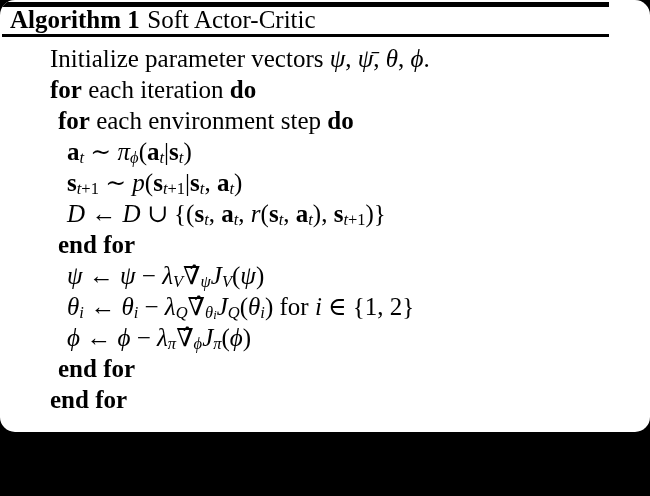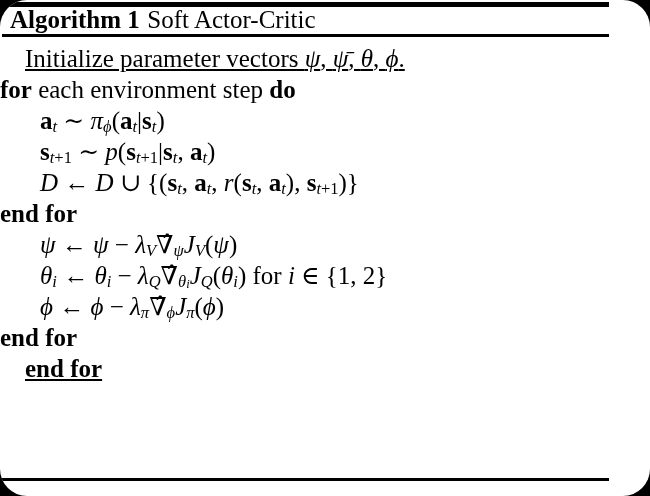--- a/index.html
+++ b/index.html
@@ -6,23 +6,23 @@
     margin: 0;
     padding: 0;
     background: #000000;
     width: 650px;
     height: 496px;
     overflow: hidden;
   }
   .card {
     position: relative;
     width: 650px;
-    height: 496px;
+    height: 432px;
     background: #ffffff;
-    border-radius: 27px;
+    border-radius: 15px;
     overflow: hidden;
     font-family: "Liberation Serif", "DejaVu Serif", serif;
     color: #000000;
   }
   .rule {
     position: absolute;
     left: 2px;
     width: 607px;
     background: #000000;
   }
@@ -43,23 +43,23 @@
     top: 43px;
     left: 0;
     right: 0;
     font-size: 25px;
   }
   .line {
     height: 31px;
     line-height: 31px;
     white-space: nowrap;
   }
-  .indent-1 { padding-left: 25px; text-decoration: underline; }
-  .indent-2 { }
-  .indent-3 { padding-left: 40px; }
+  .indent-1 { padding-left: 50px; }
+  .indent-2 { padding-left: 58px; }
+  .indent-3 { padding-left: 67px; }
   .seg { font-family: "Liberation Serif", "DejaVu Serif", serif; }
   .sg-kw { font-weight: 700; }
   .sg-bf { font-weight: 700; }
   .sg-it { font-style: italic; }
   .s1 {
     font-size: 0.66em;
     line-height: 0;
     position: relative;
     top: 0.18em;
   }
@@ -74,20 +74,21 @@
 <body>
 
 <div class="card">
   <div class="rule rule-top"></div>
   <div class="header">
     <span class="label">Algorithm 1</span><span>Soft Actor-Critic</span>
   </div>
   <div class="rule rule-mid"></div>
   <div class="body">
       <div class="line indent-1"><span class="seg">Initialize parameter vectors </span><span class="seg sg-it">ψ</span><span class="seg">, </span><span class="seg sg-it">ψ̄</span><span class="seg">, </span><span class="seg sg-it">θ</span><span class="seg">, </span><span class="seg sg-it">ϕ</span><span class="seg">.</span></div>
+      <div class="line indent-1"><span class="seg sg-kw">for</span><span class="seg"> each iteration </span><span class="seg sg-kw">do</span></div>
       <div class="line indent-2"><span class="seg sg-kw">for</span><span class="seg"> each environment step </span><span class="seg sg-kw">do</span></div>
       <div class="line indent-3"><span class="seg sg-bf">a</span><span class="seg sg-it s1">t</span><span class="seg"> ∼ </span><span class="seg sg-it">π</span><span class="seg sg-it s1">ϕ</span><span class="seg">(</span><span class="seg sg-bf">a</span><span class="seg sg-it s1">t</span><span class="seg">|</span><span class="seg sg-bf">s</span><span class="seg sg-it s1">t</span><span class="seg">)</span></div>
       <div class="line indent-3"><span class="seg sg-bf">s</span><span class="seg sg-it s1">t</span><span class="seg s1">+1</span><span class="seg"> ∼ </span><span class="seg sg-it">p</span><span class="seg">(</span><span class="seg sg-bf">s</span><span class="seg sg-it s1">t</span><span class="seg s1">+1</span><span class="seg">|</span><span class="seg sg-bf">s</span><span class="seg sg-it s1">t</span><span class="seg">, </span><span class="seg sg-bf">a</span><span class="seg sg-it s1">t</span><span class="seg">)</span></div>
       <div class="line indent-3"><span class="seg sg-it">D</span><span class="seg"> ← </span><span class="seg sg-it">D</span><span class="seg"> ∪ {(</span><span class="seg sg-bf">s</span><span class="seg sg-it s1">t</span><span class="seg">, </span><span class="seg sg-bf">a</span><span class="seg sg-it s1">t</span><span class="seg">, </span><span class="seg sg-it">r</span><span class="seg">(</span><span class="seg sg-bf">s</span><span class="seg sg-it s1">t</span><span class="seg">, </span><span class="seg sg-bf">a</span><span class="seg sg-it s1">t</span><span class="seg">), </span><span class="seg sg-bf">s</span><span class="seg sg-it s1">t</span><span class="seg s1">+1</span><span class="seg">)}</span></div>
       <div class="line indent-2"><span class="seg sg-kw">end for</span></div>
       <div class="line indent-3"><span class="seg sg-it">ψ</span><span class="seg"> ← </span><span class="seg sg-it">ψ</span><span class="seg"> − </span><span class="seg sg-it">λ</span><span class="seg sg-it s1">V</span><span class="seg">∇̂</span><span class="seg sg-it s1">ψ</span><span class="seg sg-it">J</span><span class="seg sg-it s1">V</span><span class="seg">(</span><span class="seg sg-it">ψ</span><span class="seg">)</span></div>
       <div class="line indent-3"><span class="seg sg-it">θ</span><span class="seg sg-it s1">i</span><span class="seg"> ← </span><span class="seg sg-it">θ</span><span class="seg sg-it s1">i</span><span class="seg"> − </span><span class="seg sg-it">λ</span><span class="seg sg-it s1">Q</span><span class="seg">∇̂</span><span class="seg sg-it s1">θ</span><span class="seg sg-it s2">i</span><span class="seg sg-it">J</span><span class="seg sg-it s1">Q</span><span class="seg">(</span><span class="seg sg-it">θ</span><span class="seg sg-it s1">i</span><span class="seg">) for </span><span class="seg sg-it">i</span><span class="seg"> ∈ {1, 2}</span></div>
       <div class="line indent-3"><span class="seg sg-it">ϕ</span><span class="seg"> ← </span><span class="seg sg-it">ϕ</span><span class="seg"> − </span><span class="seg sg-it">λ</span><span class="seg sg-it s1">π</span><span class="seg">∇̂</span><span class="seg sg-it s1">ϕ</span><span class="seg sg-it">J</span><span class="seg sg-it s1">π</span><span class="seg">(</span><span class="seg sg-it">ϕ</span><span class="seg">)</span></div>
       <div class="line indent-2"><span class="seg sg-kw">end for</span></div>
       <div class="line indent-1"><span class="seg sg-kw">end for</span></div>

